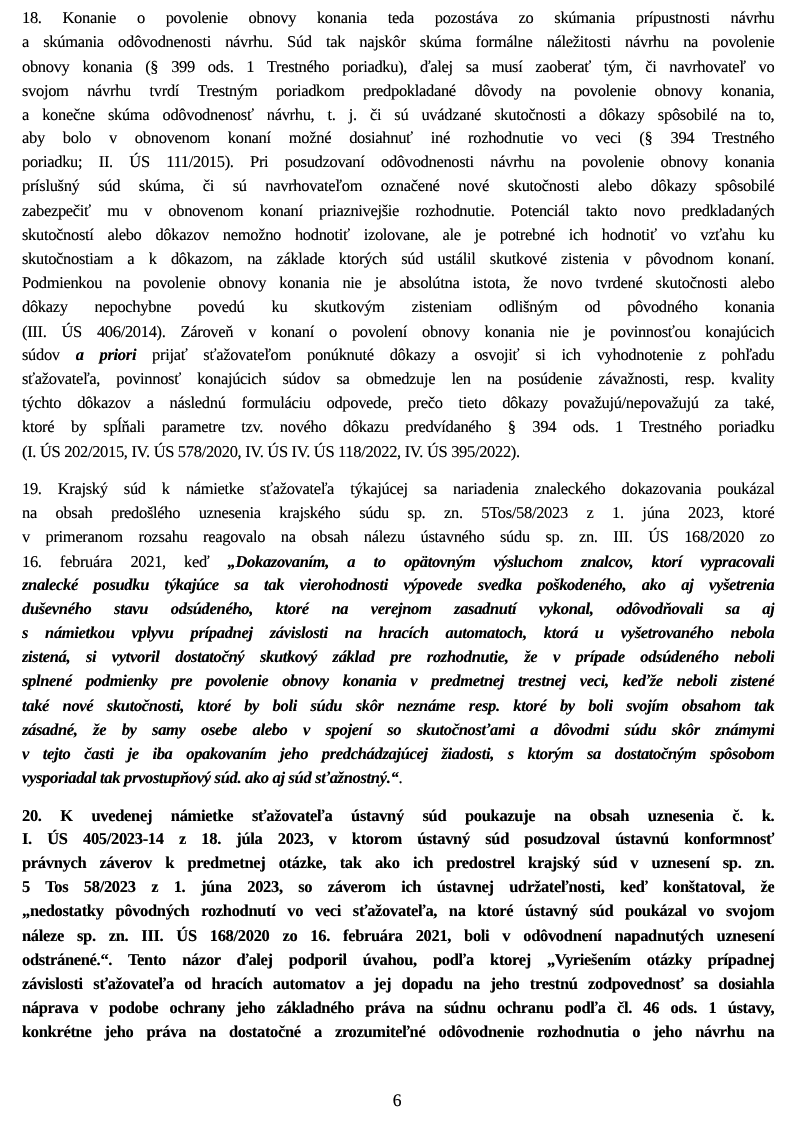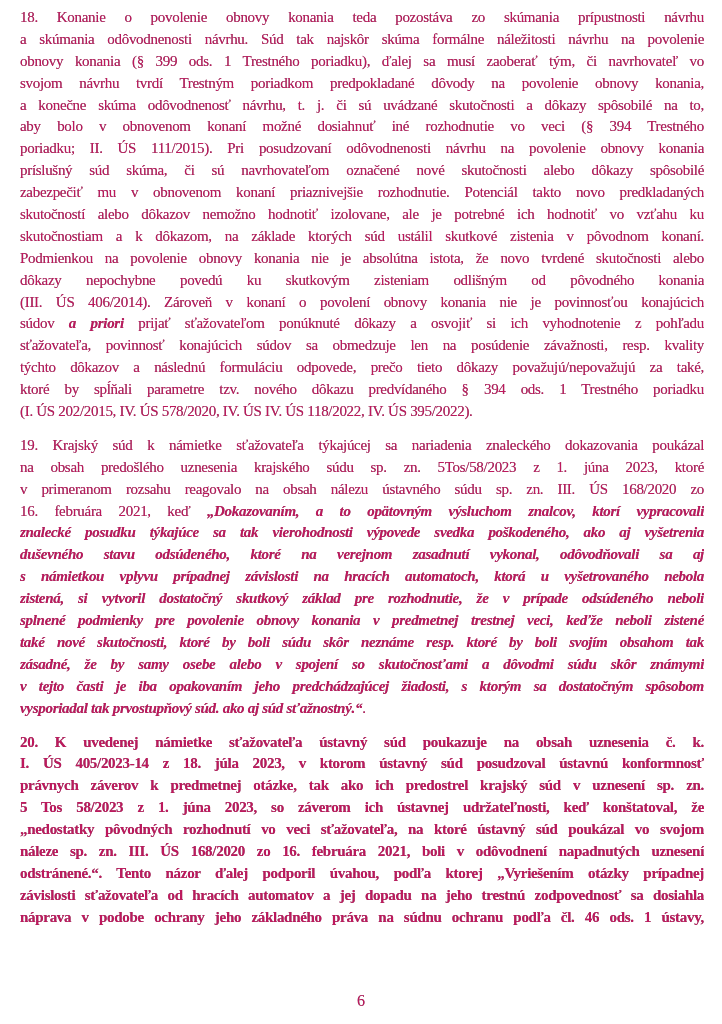--- a/index.html
+++ b/index.html
@@ -9,21 +9,21 @@
     height: 1024px;
     background: #ffffff;
     overflow: hidden;
   }
   .page {
     position: relative;
     width: 722px;
     height: 1024px;
     background: #ffffff;
     font-family: "Liberation Serif", "DejaVu Serif", serif;
-    color: #be185d;
+    color: #000000;
   }
   .text-block {
     position: absolute;
     left: 20px;
     top: 7px;
     width: 684px;
     font-size: 15px;
     letter-spacing: -0.3px;
     text-shadow: 0 0 0.6px rgba(27,27,27,0.55);
   }
@@ -97,16 +97,17 @@
       <div class="para">
         <div class="line"><span>20. K uvedenej námietke sťažovateľa ústavný súd poukazuje na obsah uznesenia č. k.</span></div>
         <div class="line"><span>I. ÚS 405/2023-14 z 18. júla 2023, v ktorom ústavný súd posudzoval ústavnú konformnosť</span></div>
         <div class="line"><span>právnych záverov k predmetnej otázke, tak ako ich predostrel krajský súd v uznesení sp. zn.</span></div>
         <div class="line"><span>5 Tos 58/2023 z 1. júna 2023, so záverom ich ústavnej udržateľnosti, keď konštatoval, že</span></div>
         <div class="line"><span>„nedostatky pôvodných rozhodnutí vo veci sťažovateľa, na ktoré ústavný súd poukázal vo svojom</span></div>
         <div class="line"><span>náleze sp. zn. III. ÚS 168/2020 zo 16. februára 2021, boli v odôvodnení napadnutých uznesení</span></div>
         <div class="line"><span>odstránené.“. Tento názor ďalej podporil úvahou, podľa ktorej „Vyriešením otázky prípadnej</span></div>
         <div class="line"><span>závislosti sťažovateľa od hracích automatov a jej dopadu na jeho trestnú zodpovednosť sa dosiahla</span></div>
         <div class="line"><span>náprava v podobe ochrany jeho základného práva na súdnu ochranu podľa čl. 46 ods. 1 ústavy,</span></div>
+        <div class="line"><span>konkrétne jeho práva na dostatočné a zrozumiteľné odôvodnenie rozhodnutia o jeho návrhu na</span></div>
       </div>
     </div>
   <div class="page-number">6</div>
 </div>
 
 </body></html>

